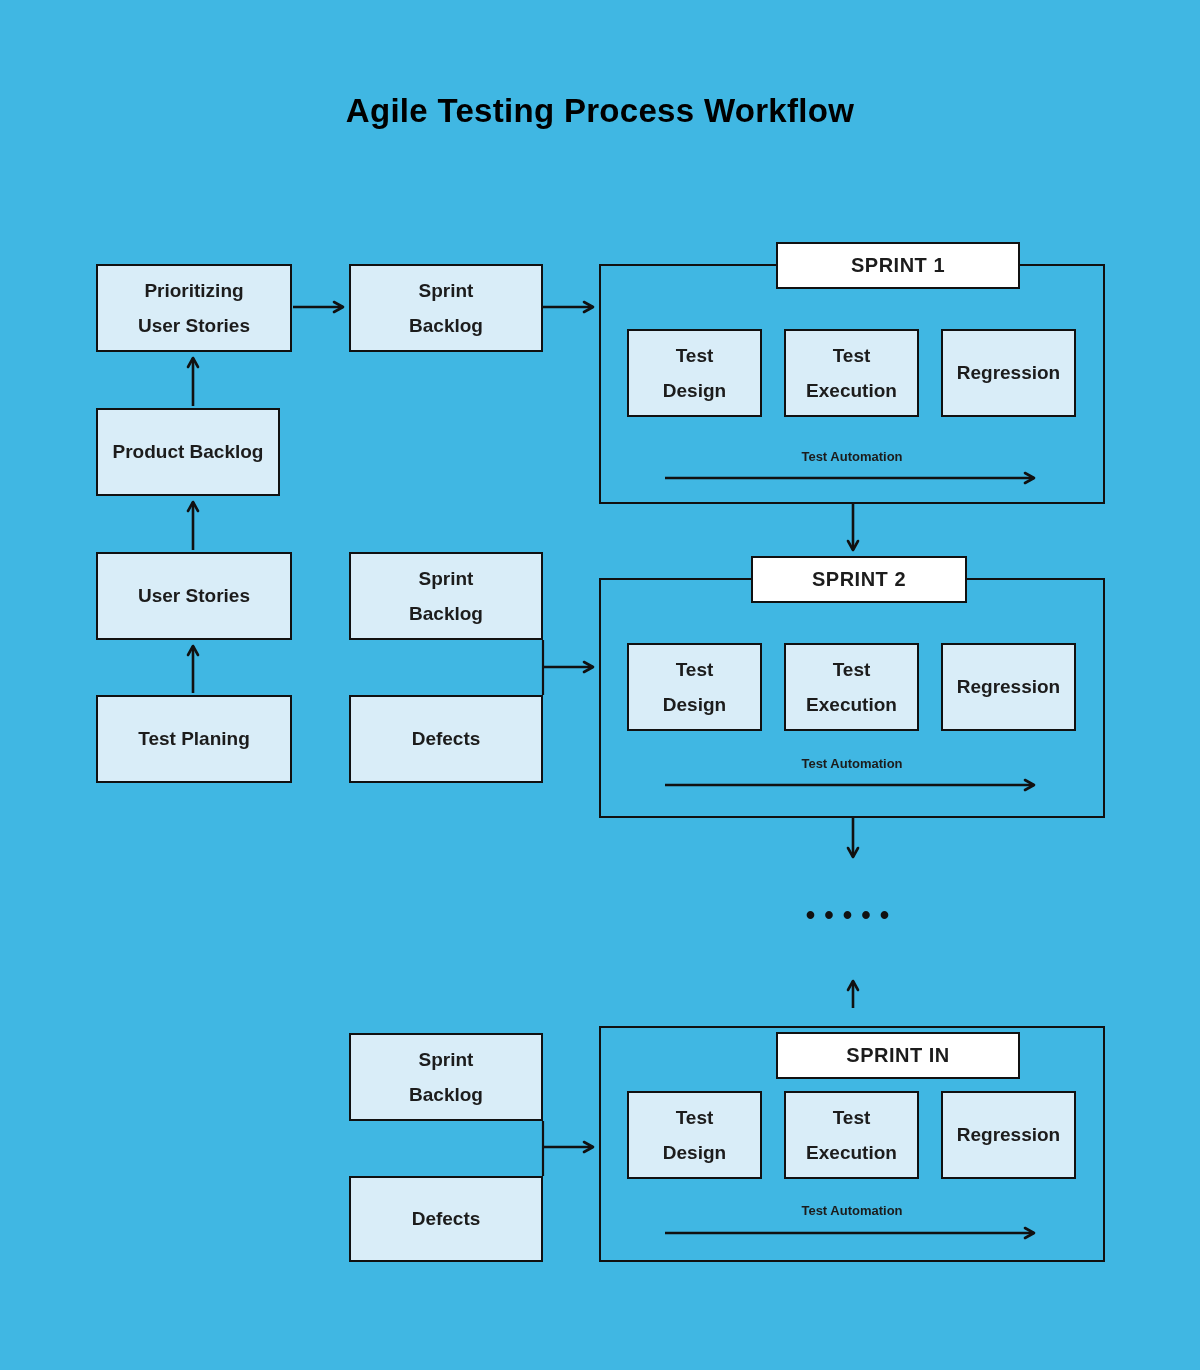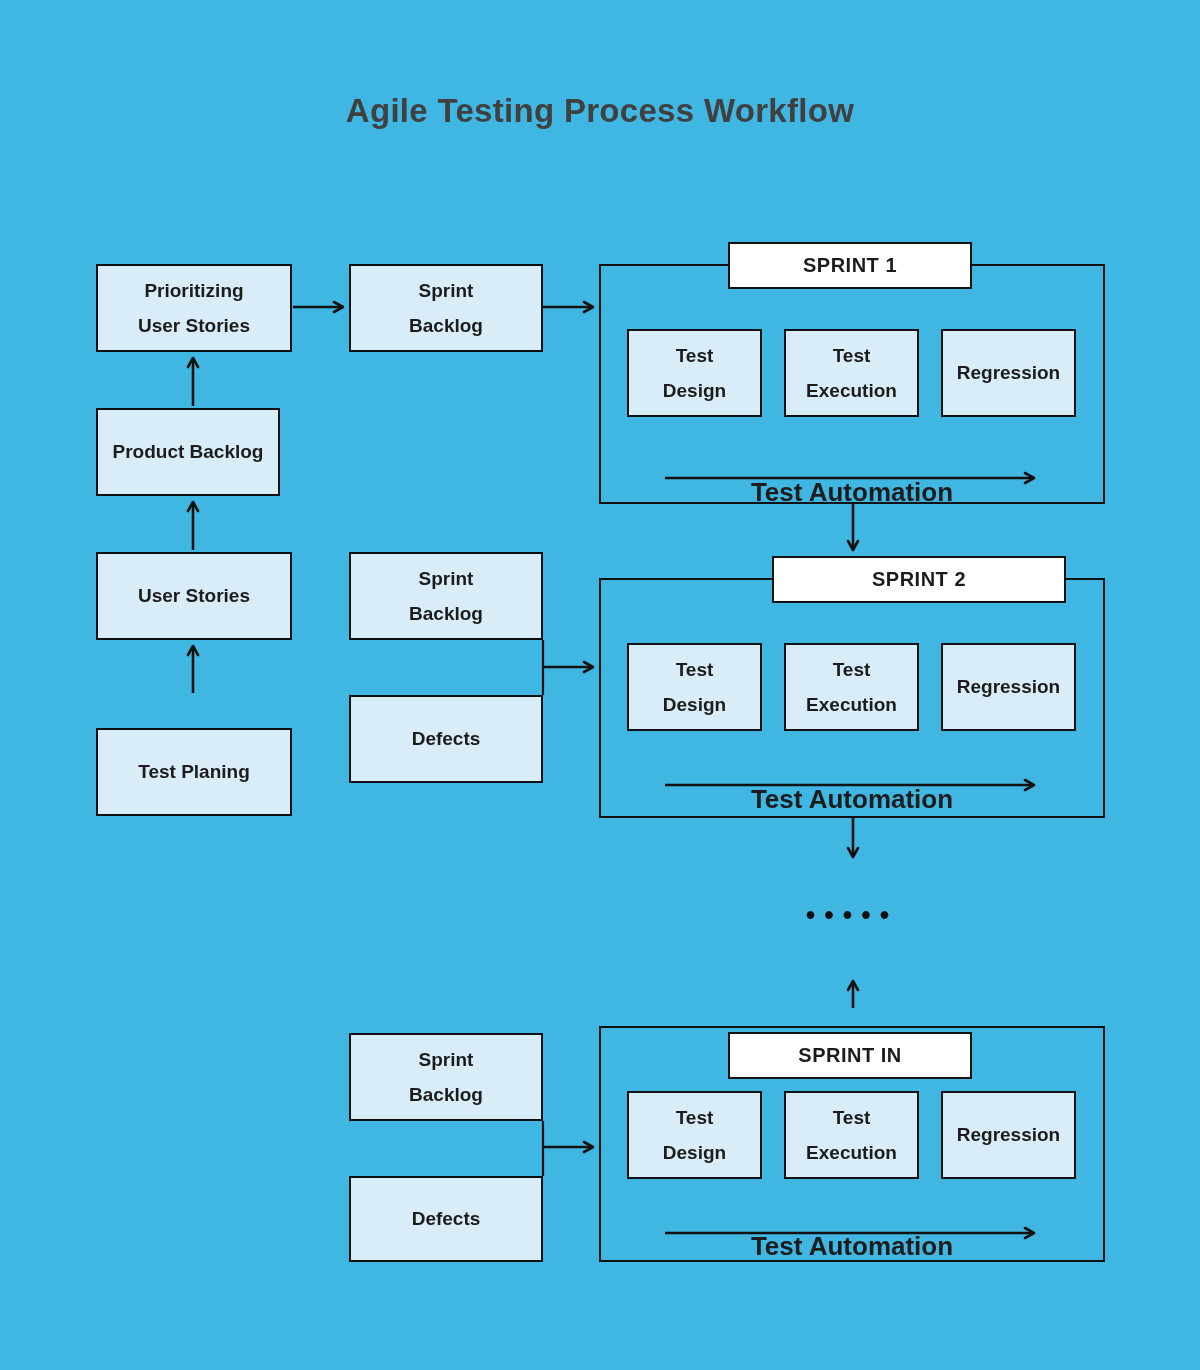--- a/index.html
+++ b/index.html
@@ -16,21 +16,21 @@
     overflow:hidden;
   }
   .title{
     position:absolute;
     left:0; top:92px;
     width:1200px;
     text-align:center;
     font-size:33px;
     font-weight:bold;
     letter-spacing:0.3px;
-    color:#404040;
+    color:#000000;
   }
   .connector-layer{
     position:absolute;
     left:0; top:0;
     width:1200px;
     height:1370px;
     pointer-events:none;
   }
   .node{
     position:absolute;
@@ -56,27 +56,27 @@
     position:absolute;
     background:#FFFFFF;
     border:2px solid #111111;
     box-sizing:border-box;
     display:flex;
     align-items:center;
     justify-content:center;
     font-size:20px;
     font-weight:bold;
     letter-spacing:0.5px;
+    margin-left:48px;
   }
   .automation-label{
     position:absolute;
     text-align:center;
-    font-size:26px;
+    font-size:13px;
     font-weight:bold;
-    margin-top:28px;
   }
   .ellipsis{
     position:absolute;
     text-align:center;
     font-size:27px;
     font-weight:bold;
     letter-spacing:9px;
     color:#111111;
   }
 </style>
@@ -113,42 +113,42 @@
 
     <line x1="853" y1="504" x2="853" y2="550" stroke="#111111" stroke-width="2.6" marker-end="url(#arrowhead)"></line>
     <line x1="853" y1="818" x2="853" y2="857" stroke="#111111" stroke-width="2.6" marker-end="url(#arrowhead)"></line>
     <line x1="853" y1="1008" x2="853" y2="981" stroke="#111111" stroke-width="2.6" marker-end="url(#arrowhead)"></line>
   </svg>
 
   <div class="node" style="left:96px;top:264px;width:196px;height:88px">Prioritizing
 User Stories</div>
   <div class="node" style="left:96px;top:408px;width:184px;height:88px">Product Backlog</div>
   <div class="node" style="left:96px;top:552px;width:196px;height:88px">User Stories</div>
-  <div class="node" style="left:96px;top:728px;width:196px;height:88px">Test Planing</div>
+  <div class="node" style="left:96px;top:695px;width:196px;height:88px">Test Planing</div>
 
   <div class="node" style="left:349px;top:264px;width:194px;height:88px">Sprint
 Backlog</div>
   <div class="node" style="left:349px;top:552px;width:194px;height:88px">Sprint
 Backlog</div>
   <div class="node" style="left:349px;top:695px;width:194px;height:88px">Defects</div>
   <div class="node" style="left:349px;top:1033px;width:194px;height:88px">Sprint
 Backlog</div>
   <div class="node" style="left:349px;top:1176px;width:194px;height:86px">Defects</div>
 
   <div class="sprint-container" style="left:599px;top:264px;width:506px;height:240px"></div>
   <div class="sprint-header" style="left:728px;top:242px;width:244px;height:47px">SPRINT 1</div>
   <div class="node" style="left:627px;top:329px;width:135px;height:88px">Test
 Design</div>
   <div class="node" style="left:784px;top:329px;width:135px;height:88px">Test
 Execution</div>
   <div class="node" style="left:941px;top:329px;width:135px;height:88px">Regression</div>
   <div class="automation-label" style="left:599px;top:449px;width:506px">Test Automation</div>
 
   <div class="sprint-container" style="left:599px;top:578px;width:506px;height:240px"></div>
-  <div class="sprint-header" style="left:772px;top:556px;width:294px;height:47px">SPRINT 2</div>
+  <div class="sprint-header" style="left:703px;top:556px;width:216px;height:47px">SPRINT 2</div>
   <div class="node" style="left:627px;top:643px;width:135px;height:88px">Test
 Design</div>
   <div class="node" style="left:784px;top:643px;width:135px;height:88px">Test
 Execution</div>
   <div class="node" style="left:941px;top:643px;width:135px;height:88px">Regression</div>
   <div class="automation-label" style="left:599px;top:756px;width:506px">Test Automation</div>
 
   <div class="ellipsis" style="left:599px;top:900px;width:506px">•••••</div>
 
   <div class="sprint-container" style="left:599px;top:1026px;width:506px;height:236px"></div>

